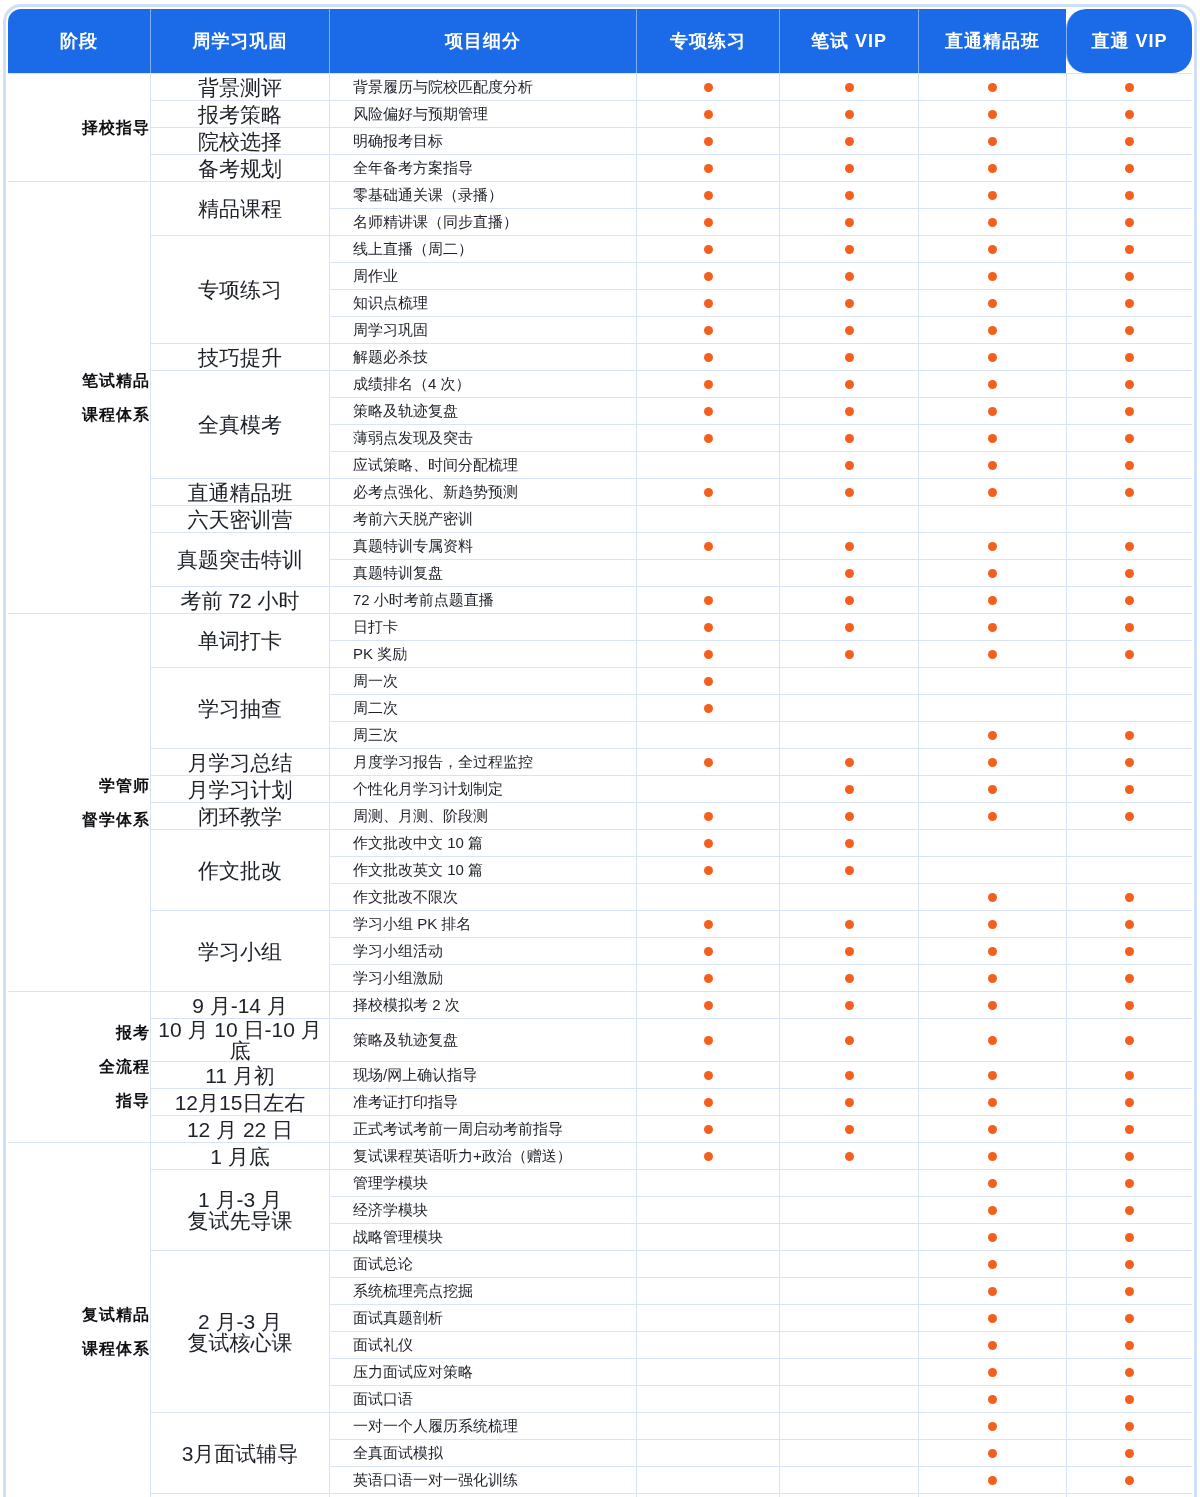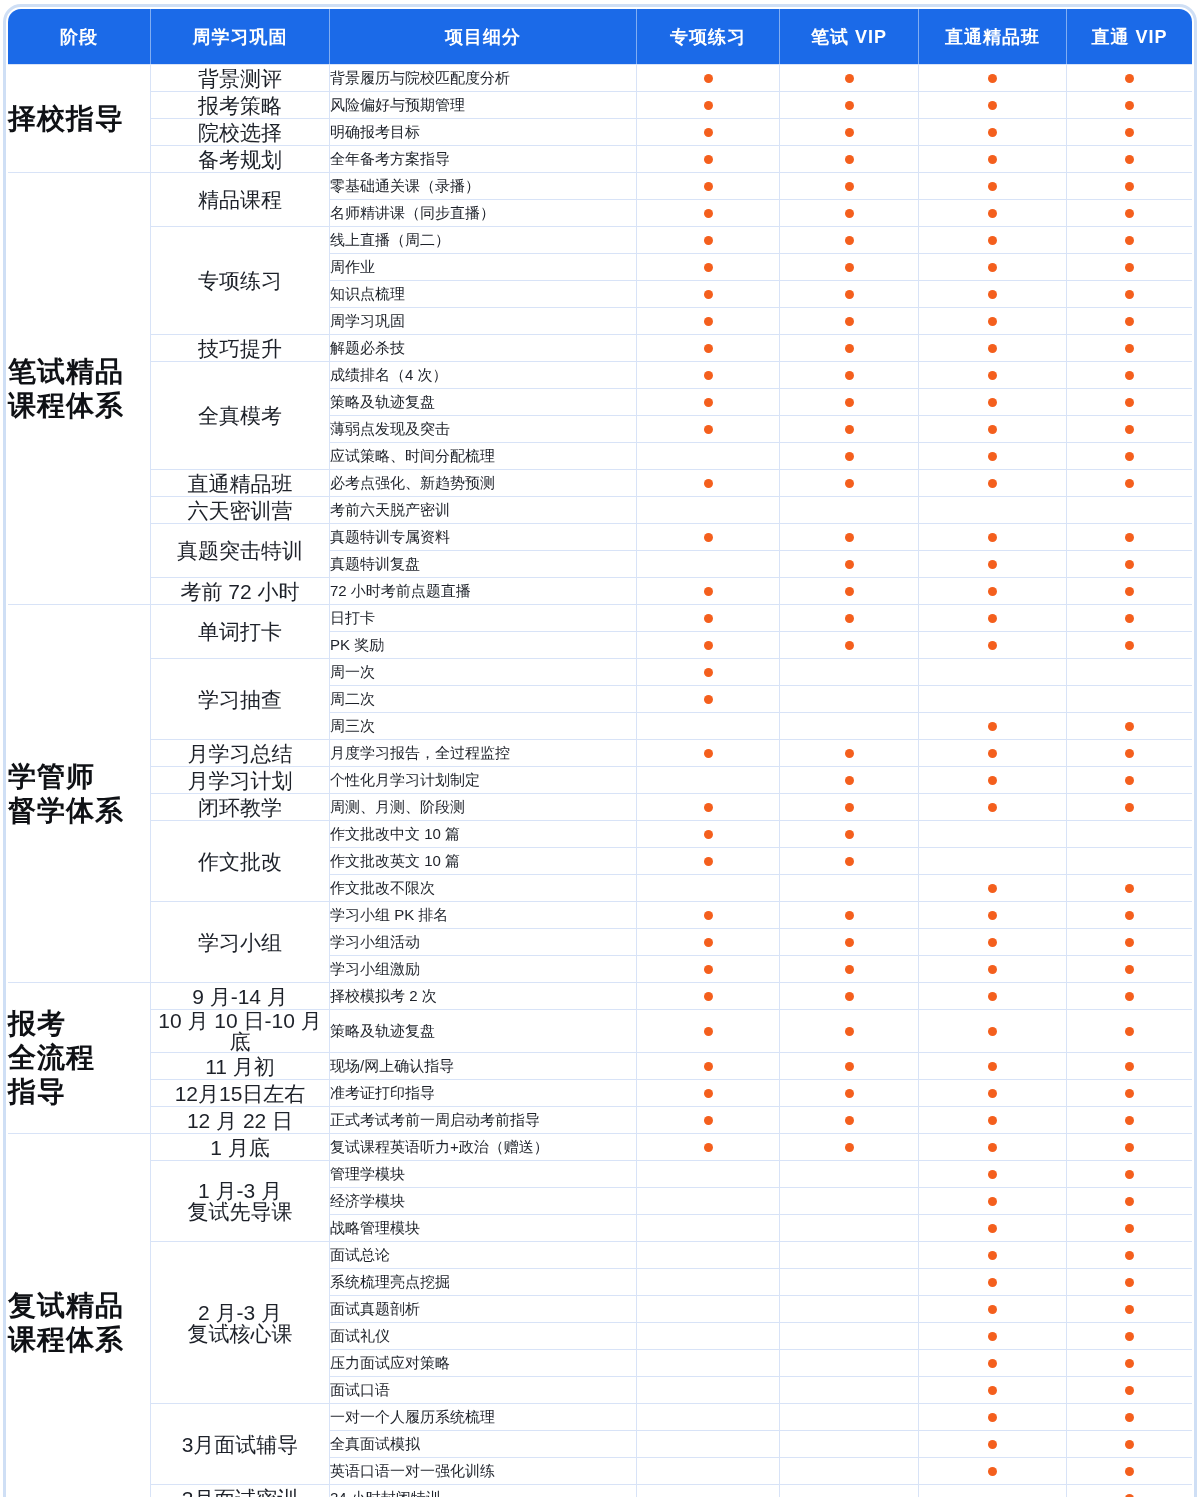--- a/index.html
+++ b/index.html
@@ -32,58 +32,59 @@
     table-layout:fixed;
   }
   col.c-stage{width:142px;}
   col.c-service{width:179px;}
   col.c-detail{width:307px;}
   col.c-p1{width:143px;}
   col.c-p2{width:139px;}
   col.c-p3{width:148px;}
   col.c-p4{width:126px;}
   thead th{
-    height:55px;
+    height:64px;
     background:var(--header-bg);
     color:var(--header-text);
     font-size:18px;
     font-weight:700;
     letter-spacing:1px;
     text-align:center;
     vertical-align:middle;
   }
   thead th:first-child{border-top-left-radius:13px;}
-  thead th:last-child{border-top-right-radius:13px;}
+  thead th:last-child{border-top-right-radius:13px;border-radius:20px;}
   thead th:not(:first-child){border-left:1px solid rgba(255,255,255,.45);}
   tbody td{
     height:26px;
     box-sizing:content-box;
     border-top:1px solid var(--grid);
     border-left:1px solid var(--grid);
     vertical-align:middle;
     background:#ffffff;
   }
   td.stage-cell{
     border-left:none;
-    text-align:left;
-    font-size:28px;
+    text-align:right;
+    font-size:16px;
     font-weight:700;
     color:var(--text-strong);
     line-height:34px;
     letter-spacing:1px;
   }
   td.service-cell{
     text-align:center;
     font-size:21px;
     color:var(--text);
     line-height:21px;
   }
   td.detail-cell{
     font-size:15px;
     color:var(--text);
+    padding-left:23px;
     text-align:left;
   }
   td.plan-cell{text-align:center;}
   .dot{
     display:inline-block;
     width:9px;
     height:9px;
     border-radius:50%;
     background:var(--dot);
     vertical-align:middle;

